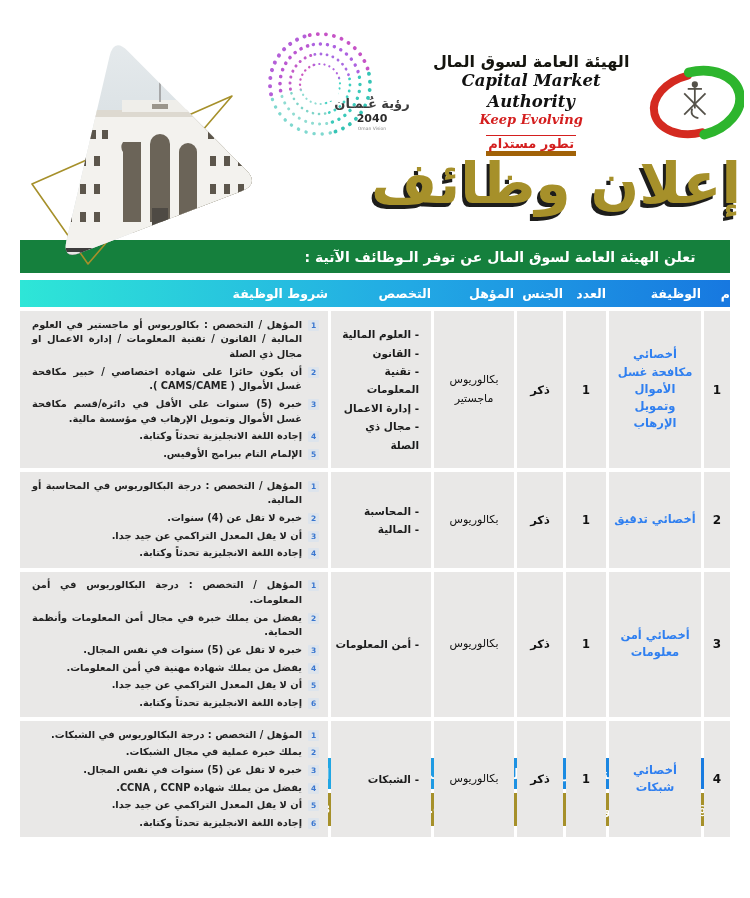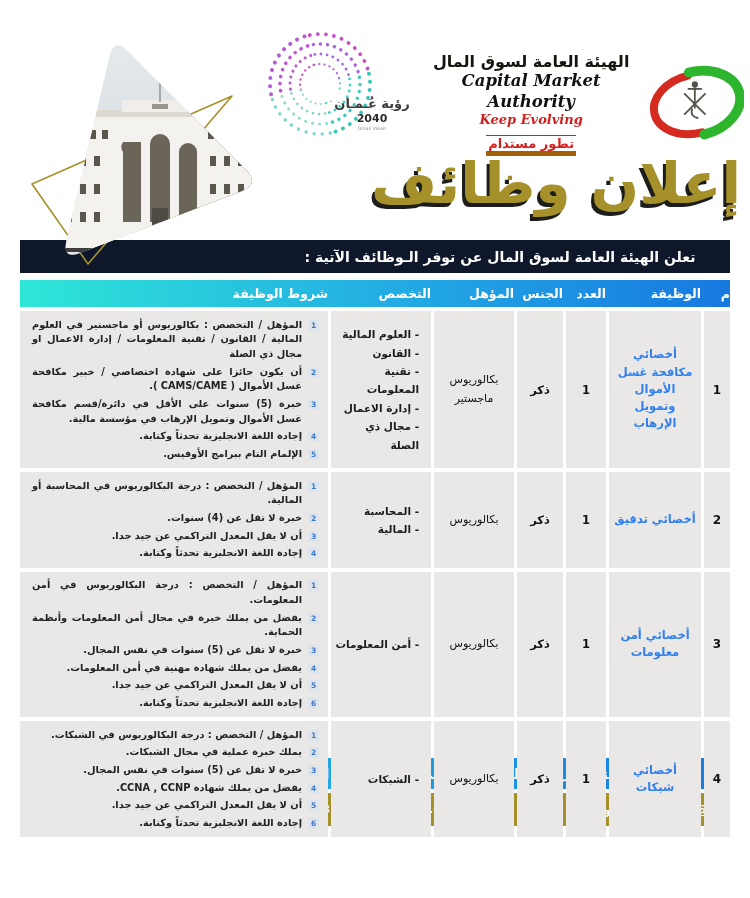--- a/index.html
+++ b/index.html
@@ -20,21 +20,21 @@
   .cma-keep { font-family:"DejaVu Serif", serif; font-style:italic; font-weight:bold;
               font-size:13px; color:#d41f1f; }
   .cma-tag-ar { font-size:13px; font-weight:bold; color:#d41f1f; border-top:1px solid #d41f1f;
                 border-bottom:5px solid #a16207; padding:0 2px; }
 
   .main-title { position:absolute; right:8px; top:146px; width:372px; z-index:3;
                 text-align:center; direction:rtl; font-size:57px; font-weight:bold;
                 color:#a6902a; text-shadow:-3px 4px 0 #1d1d1b; line-height:1.3; }
 
   .subtitle-banner { position:absolute; left:20px; top:240px; width:710px; height:33px;
-                     background:#0f172a; z-index:2; display:flex; align-items:center;
+                     background:#15803d; z-index:2; display:flex; align-items:center;
                      justify-content:center; direction:rtl; padding-left:250px; }
   .subtitle-banner span { color:#fff; font-weight:bold; font-size:14px; }
 
   
   .jobs-table { position:absolute; left:20px; top:280px; width:710px; z-index:6; direction:rtl; }
   .tgrid { display:grid; grid-template-columns:26px 92px 40px 46px 80px 100px 1fr; column-gap:3px; }
   .thead { height:27px; background:linear-gradient(to left,#1778e0,#22a9e4 45%,#2ee6d7);
            align-items:center; }
   .thead .hcell { color:#fff; font-weight:bold; font-size:12.5px; text-align:right; line-height:27px; }
   #rows { display:flex; flex-direction:column; row-gap:4px; margin-top:4px; }

